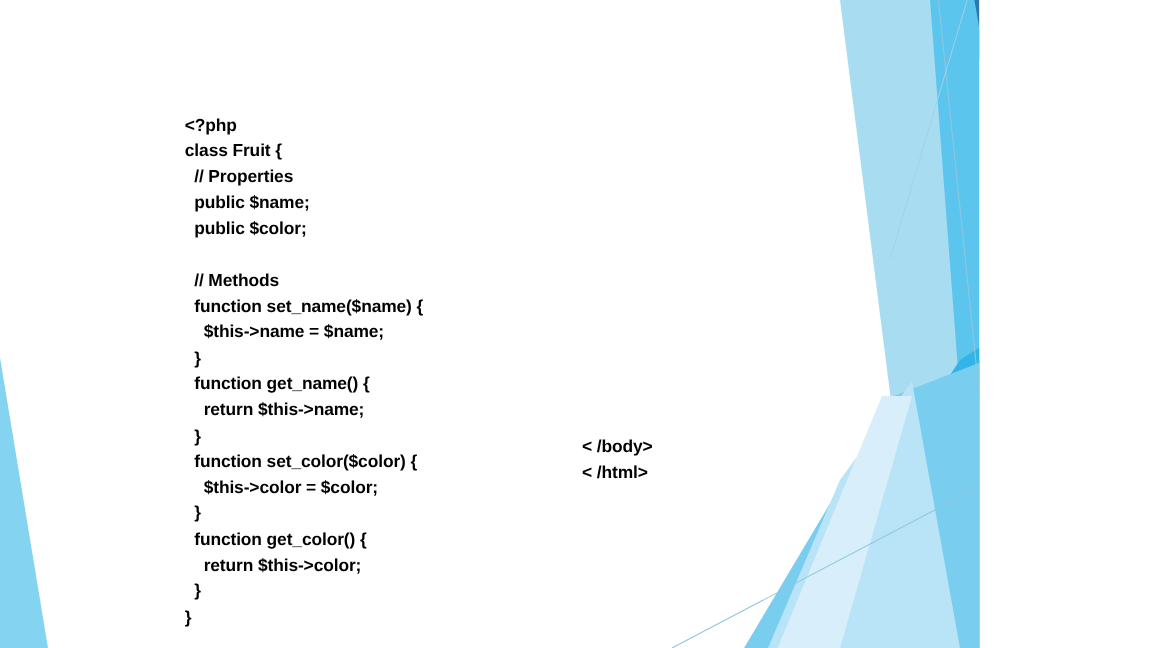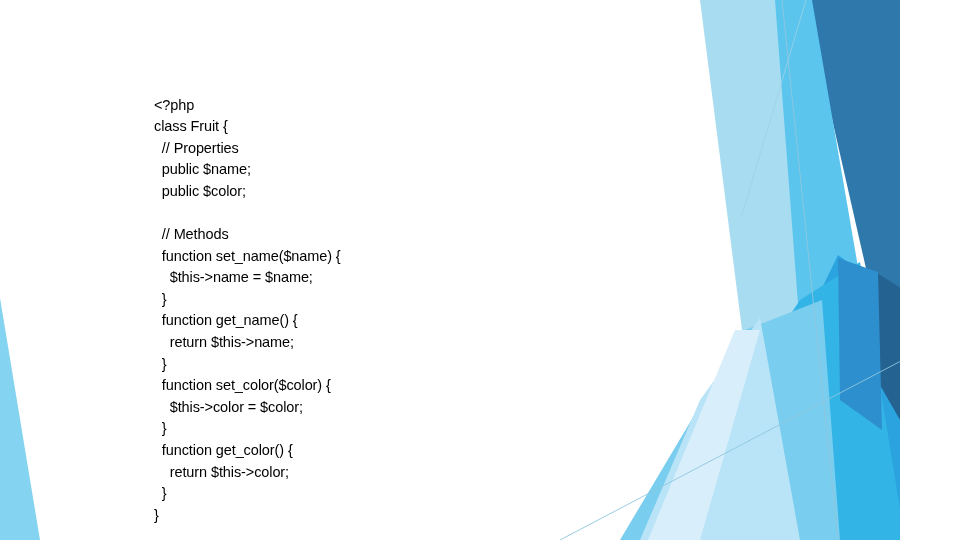--- a/index.html
+++ b/index.html
@@ -9,24 +9,25 @@
     background: #ffffff;
   }
   body {
     width: 960px;
     height: 540px;
     overflow: hidden;
     font-family: "Liberation Sans", sans-serif;
   }
   #slide {
     position: relative;
-    width: 900px;
+    width: 816px;
     height: 540px;
     background: #ffffff;
     overflow: hidden;
+    font-weight: bold;
   }
   #bg-art {
     position: absolute;
     left: 0;
     top: 0;
     width: 960px;
     height: 540px;
     pointer-events: none;
   }
   .code-block {
@@ -97,14 +98,16 @@
   }
   function set_color($color) {
     $this-&gt;color = $color;
   }
   function get_color() {
     return $this-&gt;color;
   }
 }</pre>
 
 
+  <pre class="code-block" id="code-right-tail">&lt; /body&gt;
+&lt; /html&gt;</pre>
 
 </div>
 
 </body></html>

